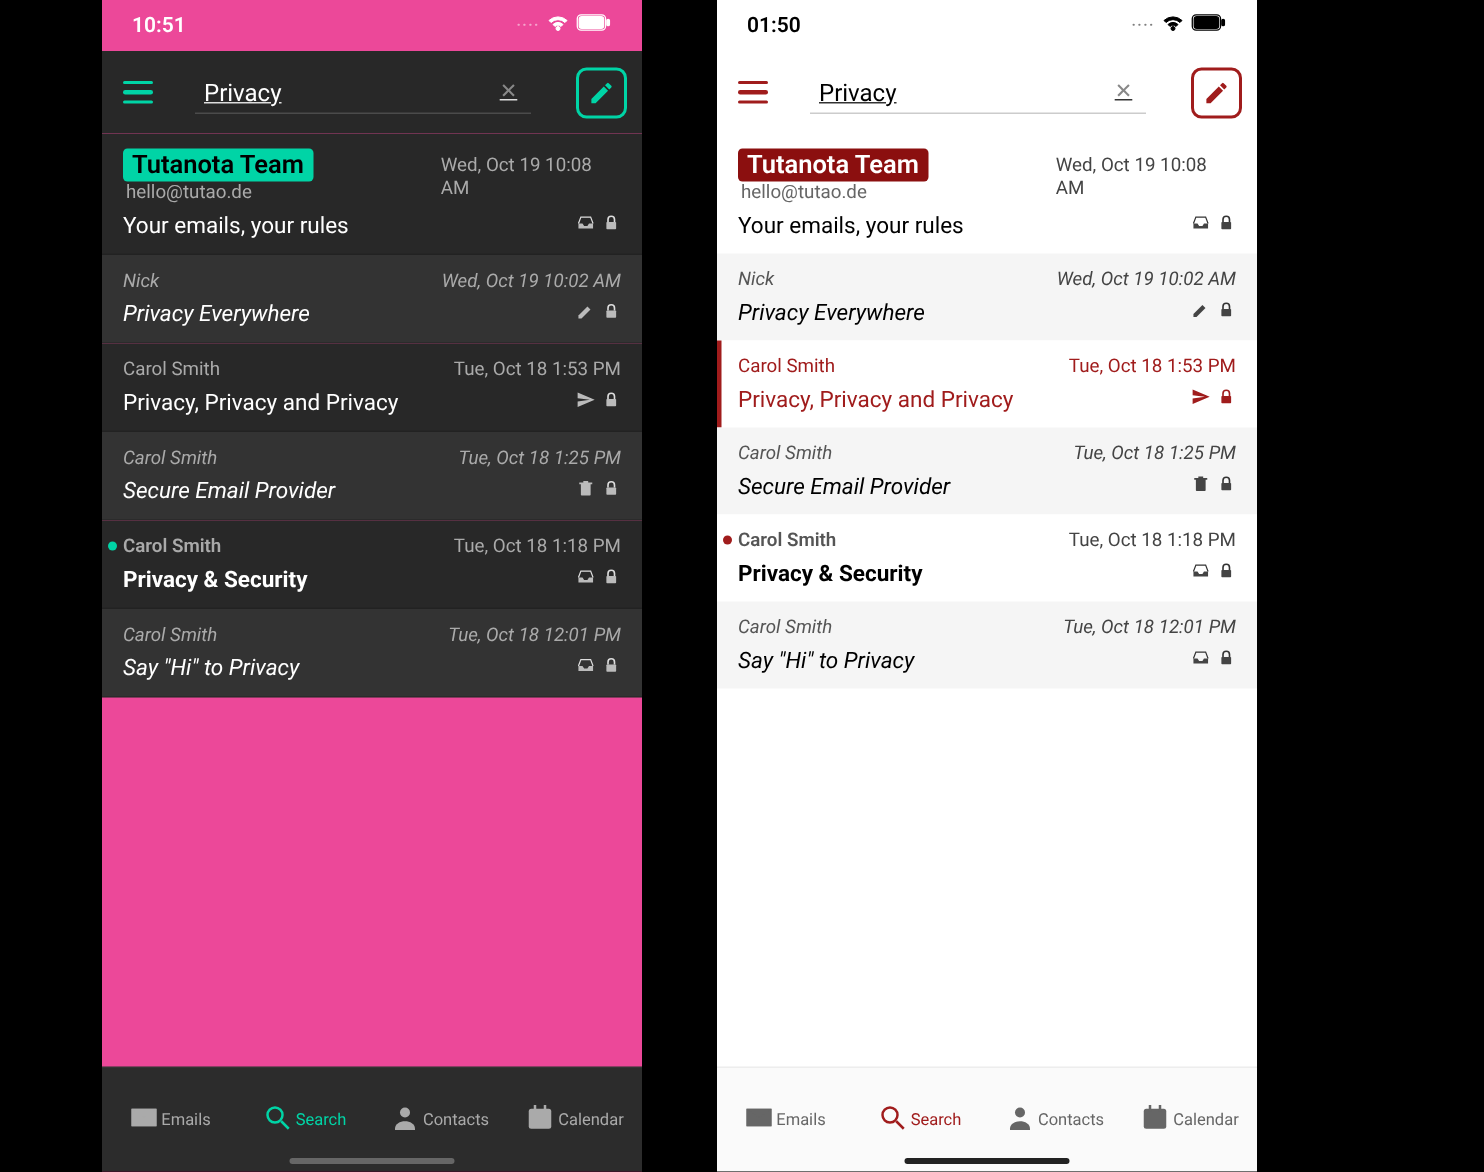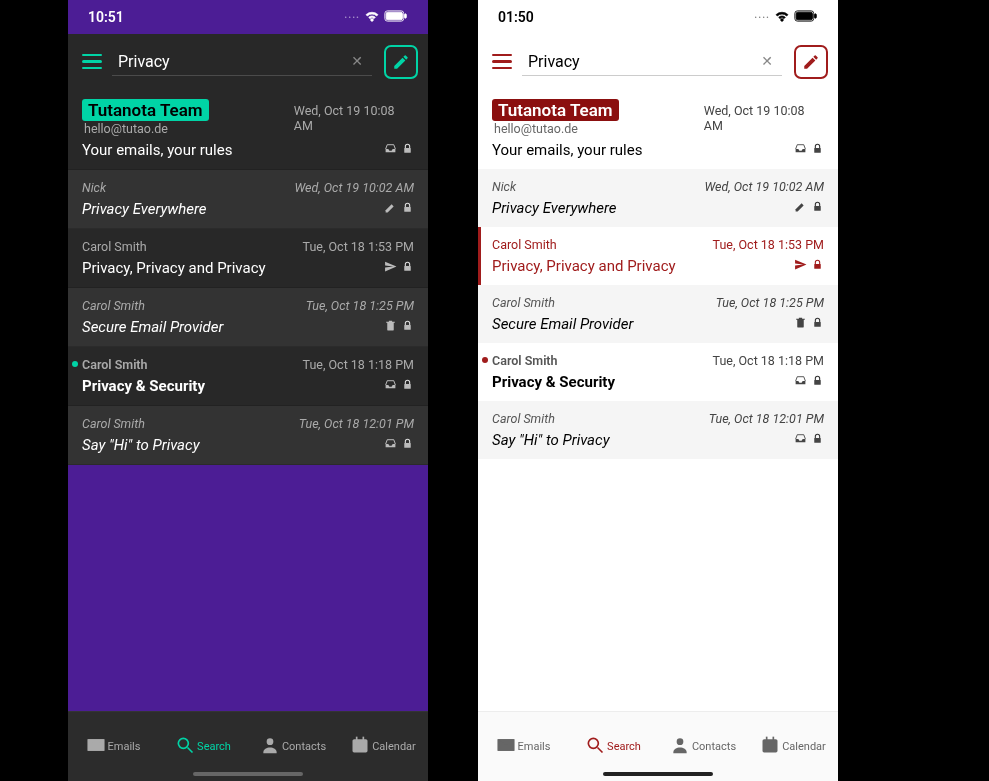--- a/index.html
+++ b/index.html
@@ -3,33 +3,33 @@
 <meta charset="utf-8">
 <style>
   * { margin:0; padding:0; box-sizing:border-box; font-family:-apple-system,BlinkMacSystemFont,"Segoe UI",Roboto,Helvetica,Arial,sans-serif; }
   body { background:#000; width:989px; height:781px; overflow:hidden; display:flex; }
   .phone { position:relative; width:360px; height:781px; display:flex; flex-direction:column; }
   .gap { width:50px; }
   .left-pad { width:68px; }
   .right-pad { width:50px; }
 
   
-  .dark { background:#4c1d95; color:#ddd; --accent:#00d4a6; --bg:#1a1a1a; --row:#333333; --row-alt:#282828; --muted:#aaa; --title:#fff; --badge-bg:#00d4a6; --badge-fg:#000; --sel-fg:#ddd; --sel-bg:#333333; --bottom-bg:#333333; }
+  .dark { background:#ec4899; color:#ddd; --accent:#00d4a6; --bg:#1a1a1a; --row:#333333; --row-alt:#282828; --muted:#aaa; --title:#fff; --badge-bg:#00d4a6; --badge-fg:#000; --sel-fg:#ddd; --sel-bg:#333333; --bottom-bg:#333333; }
   
   .light { background:#fff; color:#333; --accent:#a01c1c; --bg:#fff; --row:#f2f2f2; --row-alt:#ffffff; --muted:#666; --title:#000; --badge-bg:#8b0f0f; --badge-fg:#fff; --sel-fg:#a01c1c; --sel-bg:#fff; --bottom-bg:#fafafa;}
 
   
   .statusbar { height:34px; display:flex; align-items:center; justify-content:space-between; padding:0 20px; font-size:14px; font-weight:600; }
   .dark .statusbar { color:#fff; }
   .light .statusbar { color:#000; }
   .status-icons { display:flex; align-items:center; gap:4px; }
   .dots { letter-spacing:1px; opacity:.5; font-size:10px;}
 
   
-  .topbar { height:55px; display:flex; align-items:center; padding:0 10px; gap:6px; }
+  .topbar { height:55px; display:flex; align-items:center; padding:0 10px; gap:24px;text-decoration:underline; }
   .dark .topbar { background:#282828; }
   .hamburger { width:28px; height:28px; display:flex; flex-direction:column; justify-content:center; gap:4px; padding:4px;}
   .hamburger div { height:2.5px; background:var(--accent); border-radius:2px;}
   .searchbox { flex:1; display:flex; align-items:center; border-bottom:1px solid rgba(128,128,128,.4); padding:4px 6px;}
   .searchbox .txt { flex:1; font-size:16px; color:var(--title);}
   .searchbox .clear { width:18px; height:18px; font-size:14px; color:#888; text-align:center; line-height:18px;}
   .compose { width:34px; height:34px; border:2px solid var(--accent); border-radius:7px; display:flex; align-items:center; justify-content:center; margin-left:6px;}
   .compose svg { width:18px; height:18px; }
 
   

